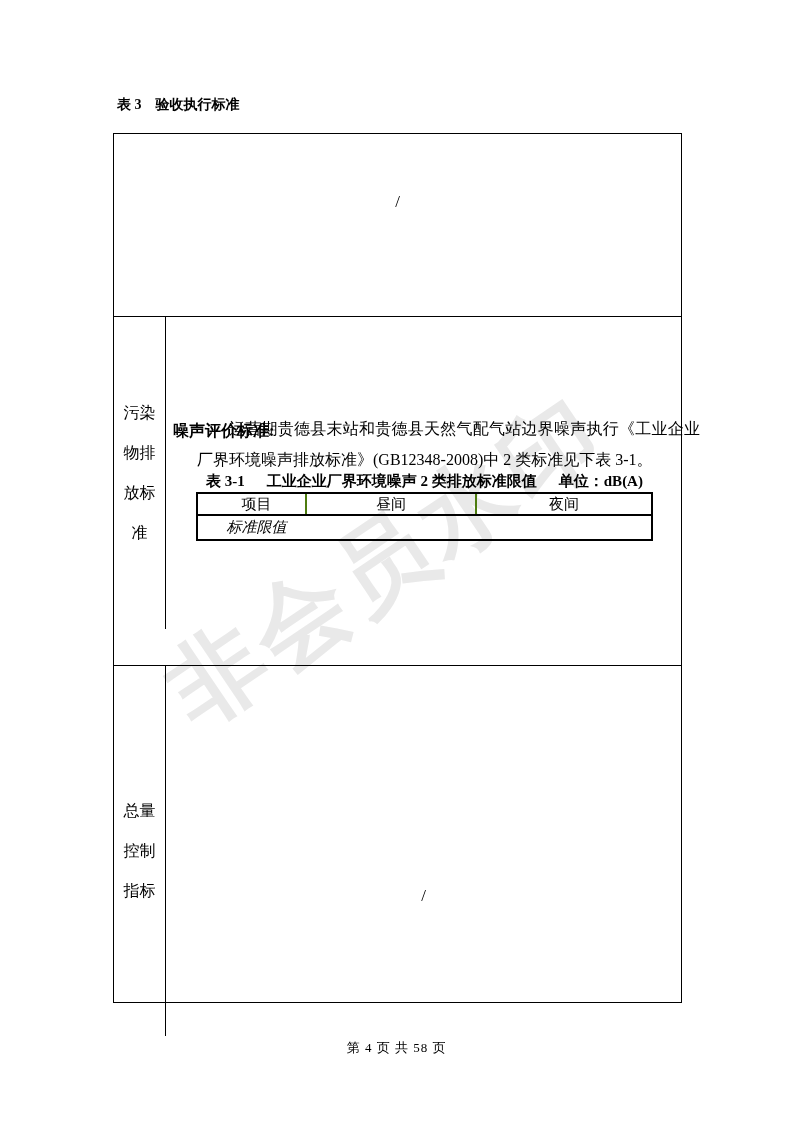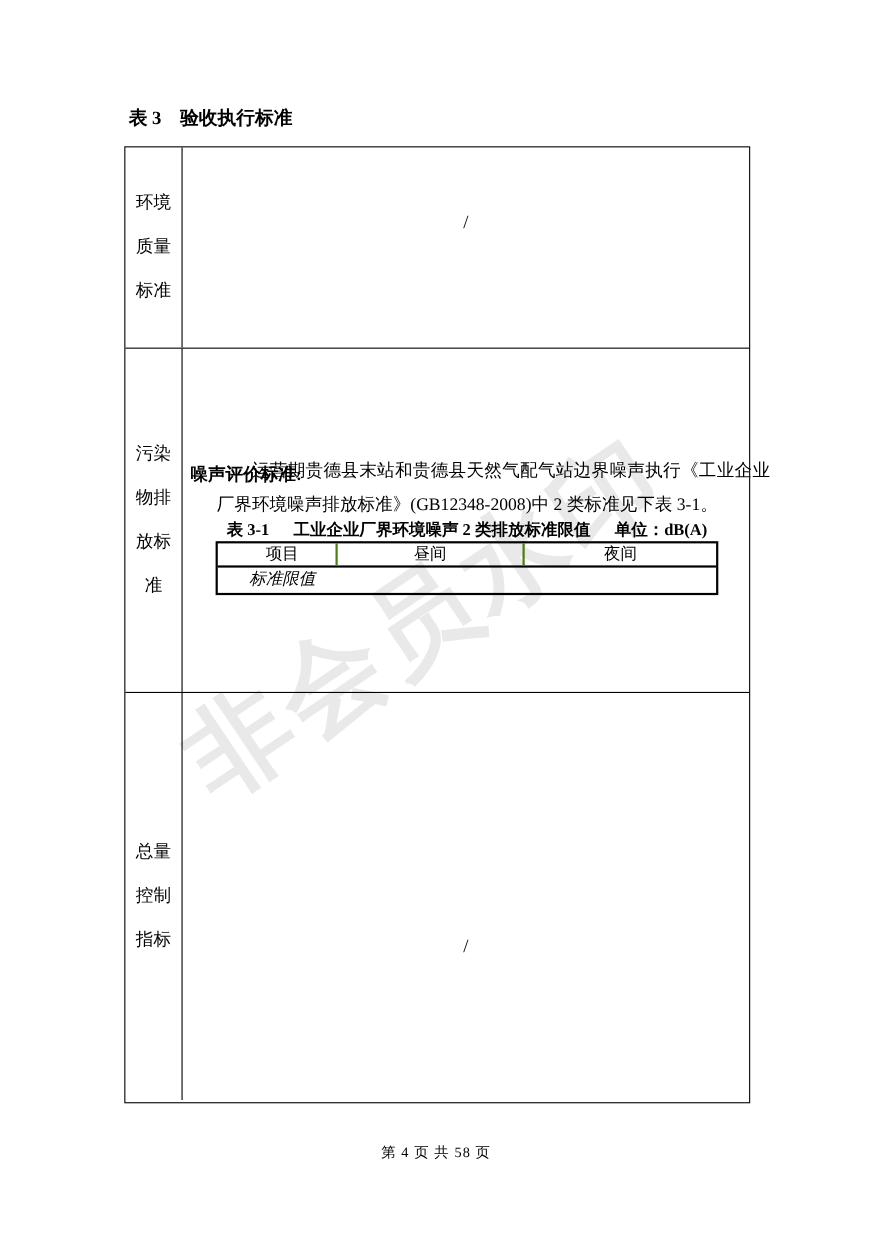--- a/index.html
+++ b/index.html
@@ -27,40 +27,40 @@
     letter-spacing: 5px;
     color: #e9e9e9;
     white-space: nowrap;
     z-index: 0;
     user-select: none;
   }
   .doc-title {
     position: absolute;
     left: 117px;
     top: 96px;
-    font-size: 17px;
+    font-size: 14px;
     font-weight: bold;
     z-index: 1;
     white-space: pre;
   }
   
   .outer-table {
     position: absolute;
     left: 113px;
     top: 133px;
     width: 569px;
     height: 870px;
     border: 1px solid #000;
     z-index: 1;
   }
   .orow { display: flex; }
   .orow + .orow { border-top: 1px solid #000; }
   .row1 { height: 182px; }
   .row2 { height: 313px; }
-  .row3 { height: 371px; }
+  .row3 { height: 371px; margin-top: 36px; }
   .ohead {
     width: 52px;
     border-right: 1px solid #000;
     display: flex;
     align-items: center;
     justify-content: center;
     flex: none;
   }
   .vlabel {
     display: block;
@@ -152,23 +152,20 @@
 
 <div class="page">
 
   <div class="watermark">非会员水印</div>
 
   <div class="doc-title">表 3　验收执行标准</div>
 
   <div class="outer-table">
 
     <div class="orow row1">
-      <div class="ohead">
-        <span class="vlabel">环境质量标准</span>
-      </div>
       <div class="ocell">
         <span class="slash s1">/</span>
       </div>
     </div>
 
     <div class="orow row2">
       <div class="ohead">
         <span class="vlabel">污染物排放标准</span>
       </div>
       <div class="ocell">

